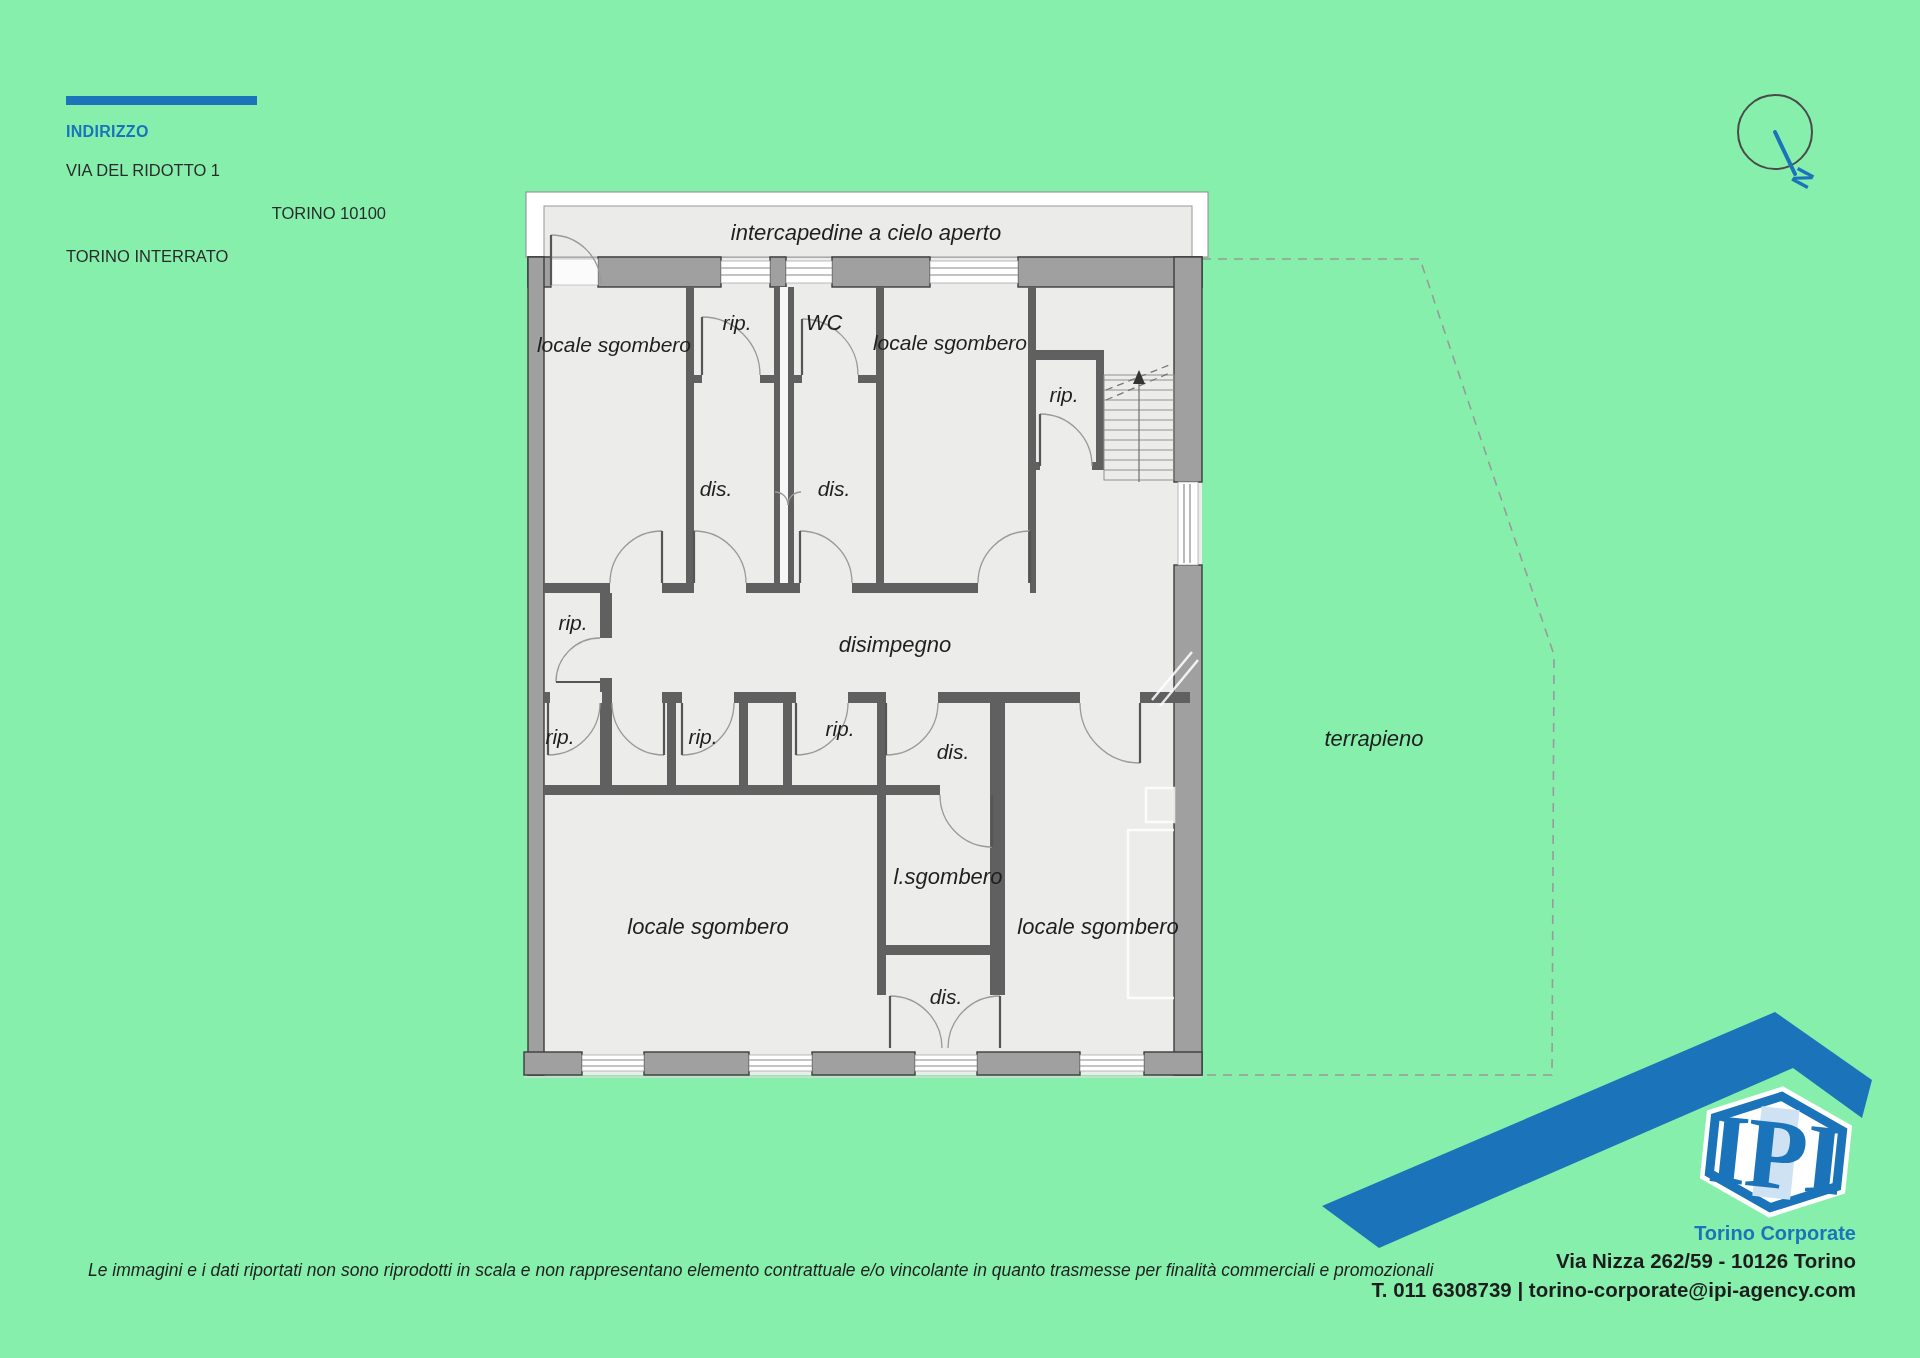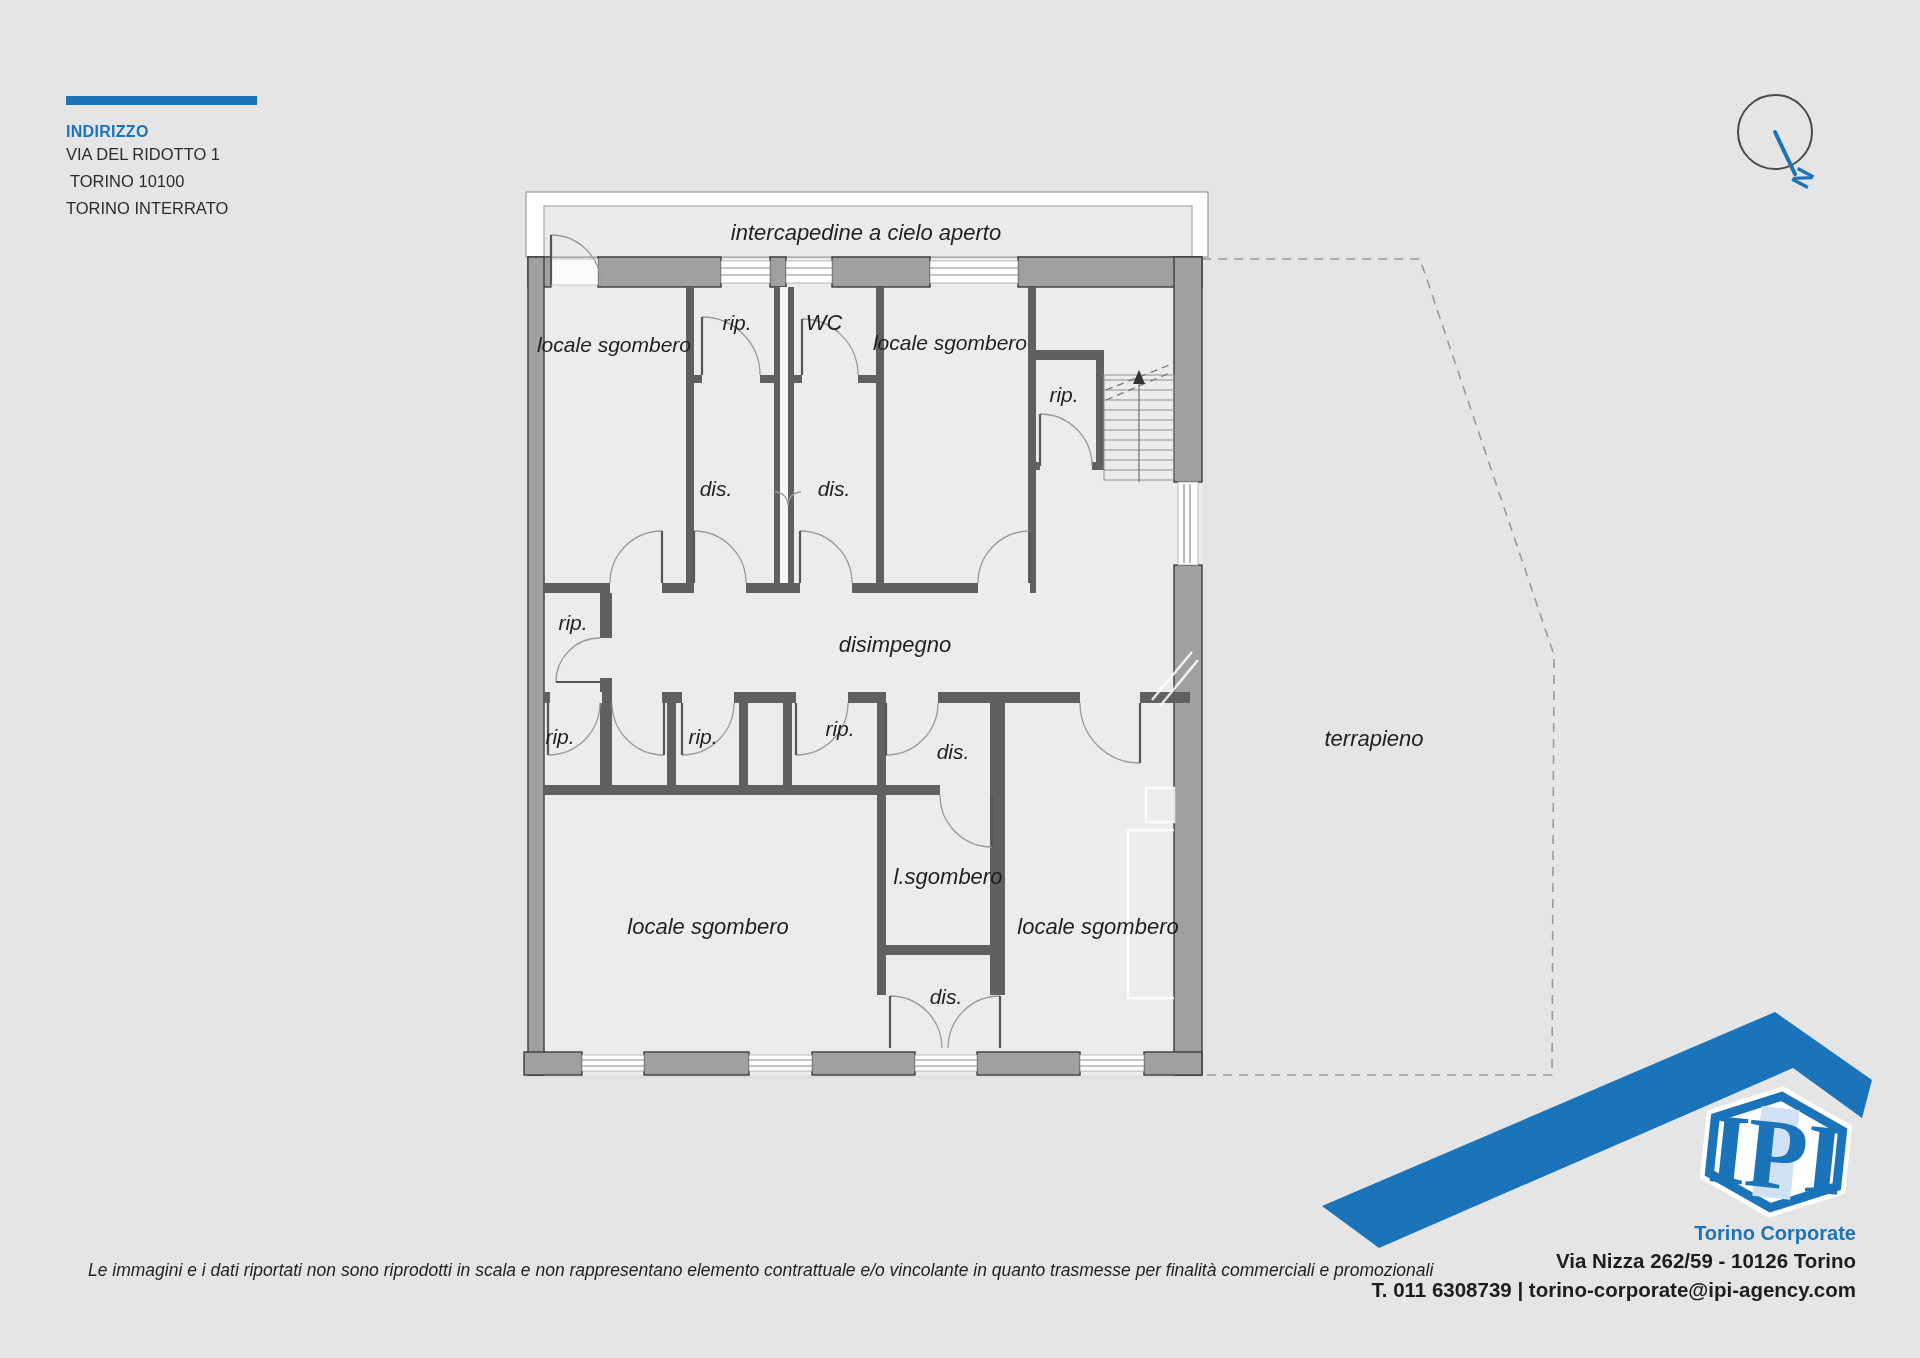--- a/index.html
+++ b/index.html
@@ -1,22 +1,22 @@
 <!DOCTYPE html>
 <html><head>
 <meta charset="utf-8">
 <style>
   html,body{margin:0;padding:0;background:#ffffff;}
-  .page{position:relative;width:1920px;height:1358px;background:#e5e5e5;overflow:hidden;
+  .page{position:relative;width:1920px;height:1358px;background:#86efac;overflow:hidden;
         font-family:"Liberation Sans", sans-serif;}
   .address-block{position:absolute;left:66px;top:96px;width:320px;}
   .accent-bar{width:191px;height:9px;background:#1b74ba;}
   .addr-title{margin-top:18px;font-size:16px;font-weight:bold;color:#1b74ba;letter-spacing:.3px;}
-  .addr-line{font-size:16.5px;color:#2b2b2b;line-height:27px;}
-  .addr-line.indent{padding-left:4px;}
+  .addr-line{font-size:16.5px;color:#2b2b2b;line-height:27px;margin-top:16px;}
+  .addr-line.indent{padding-left:4px;text-align:right;}
   svg text{font-family:"Liberation Sans", sans-serif;}
   .room-label{font-style:italic;fill:#1f1f1f;}
   .disclaimer{font-style:italic;font-size:17.5px;fill:#1f1f1f;}
   .brand-office{font-size:20px;font-weight:bold;fill:#1b74ba;}
   .brand-line{font-size:20.5px;font-weight:bold;fill:#1d1d1d;}
   .logo-letters{font-family:"Liberation Serif", serif;font-weight:bold;fill:#1b74ba;}
 </style>
 </head>
 <body>
 

